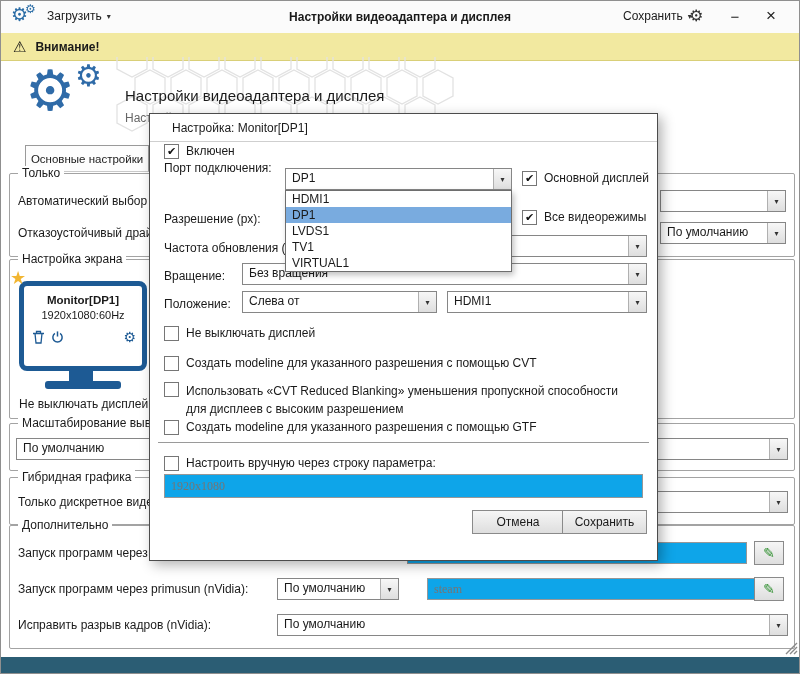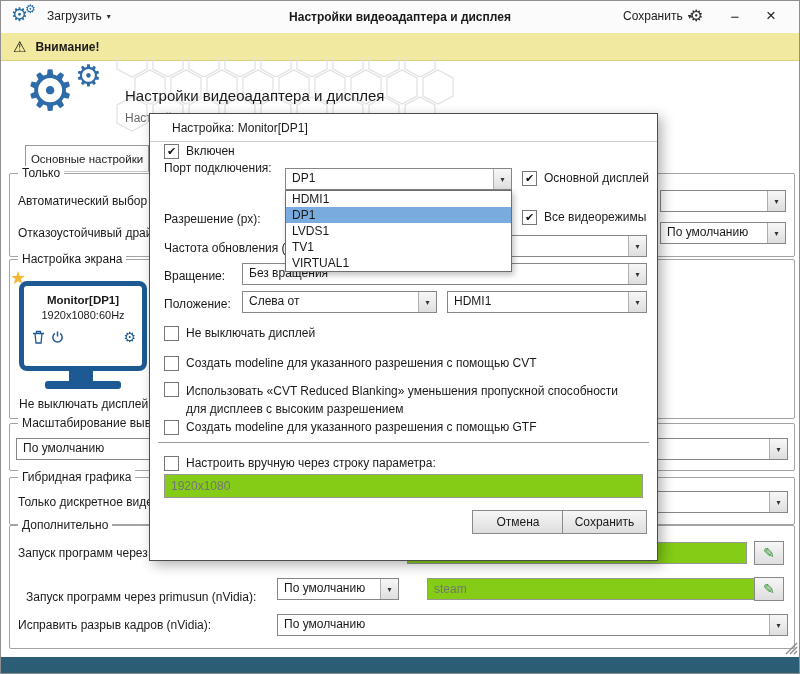--- a/index.html
+++ b/index.html
@@ -31,22 +31,22 @@
   .combo-val{flex:1;padding:2px 6px 0 6px;font-size:12px;white-space:nowrap;overflow:hidden;}
   .combo-arrow{width:17px;border-left:1px solid #b0b0b0;background:linear-gradient(#f7f7f7,#dedede);
                display:flex;align-items:center;justify-content:center;font-size:8px;color:#333;flex:none;}
   
   .cbrow{position:absolute;display:flex;align-items:flex-start;gap:7px;}
   .cb{width:13px;height:13px;border:1px solid #767676;background:#fff;box-sizing:content-box;
       display:inline-flex;align-items:center;justify-content:center;font-size:11px;line-height:1;
       color:#111;flex:none;margin-top:0;}
   .cb-label{font-size:12px;line-height:15px;}
   
-  .field{position:absolute;height:22px;border:1px solid #979797;background:#84cc16;box-sizing:border-box;
-         font-family:Liberation Sans, sans-serif;font-size:12px;padding:0 6px;outline:none;}
+  .field{position:absolute;height:22px;border:1px solid #979797;background:#0ea5e9;box-sizing:border-box;
+         font-family:Liberation Serif, serif;font-size:12px;padding:0 6px;outline:none;}
   .btn{position:absolute;border:1px solid #8a8a8a;background:linear-gradient(#f6f6f6,#dedede);
        font-size:12px;display:flex;align-items:center;justify-content:center;box-sizing:border-box;}
   .editbtn{width:30px;height:24px;font-size:14px;color:#2f8f2f;}
   
   .dialog{position:absolute;left:148px;top:112px;width:507px;height:446px;background:#fff;
           border:1px solid #4c4c4c;box-shadow:4px 4px 12px rgba(0,0,0,.3);z-index:50;}
   .dlg-title{padding:7px 10px 6px 22px;font-size:12px;border-bottom:1px solid #cfcfcf;}
   .dlist{position:absolute;left:135px;top:76px;width:227px;background:#fff;border:1px solid #6e6e6e;
          box-shadow:2px 3px 6px rgba(0,0,0,.25);z-index:5;box-sizing:border-box;}
   .dlist-item{height:16px;padding:0 6px;display:flex;align-items:center;font-size:12px;}
@@ -185,21 +185,21 @@
 
   <div class="group" style="left:8px;top:524px;width:784px;height:122px;">
     <span class="legend">Дополнительно</span>
 
     <span class="lbl" style="left:8px;top:20px;">Запуск программ через optirun (nVidia):</span>
     <input class="field" style="left: 397px; top: 16px; width: 340px;" type="text">
     <div class="btn editbtn" style="left:744px;top:15px;">
       <span>✎</span>
     </div>
 
-    <span class="lbl" style="left:16px;top:56px;margin-top:8px;">Запуск программ через primusun (nVidia):</span>
+    <span class="lbl" style="left:8px;top:56px;">Запуск программ через primusun (nVidia):</span>
     <div class="combo" style="left:267px;top:52px;width:122px;">
       <span class="combo-val">По умолчанию</span>
       <span class="combo-arrow">▾</span>
     </div>
     <input class="field" style="left: 397px; top: 52px; width: 340px; margin-left: 20px;" type="text" placeholder="steam">
     <div class="btn editbtn" style="left:744px;top:51px;">
       <span>✎</span>
     </div>
 
     <span class="lbl" style="left:8px;top:92px;">Исправить разрыв кадров (nVidia):</span>

